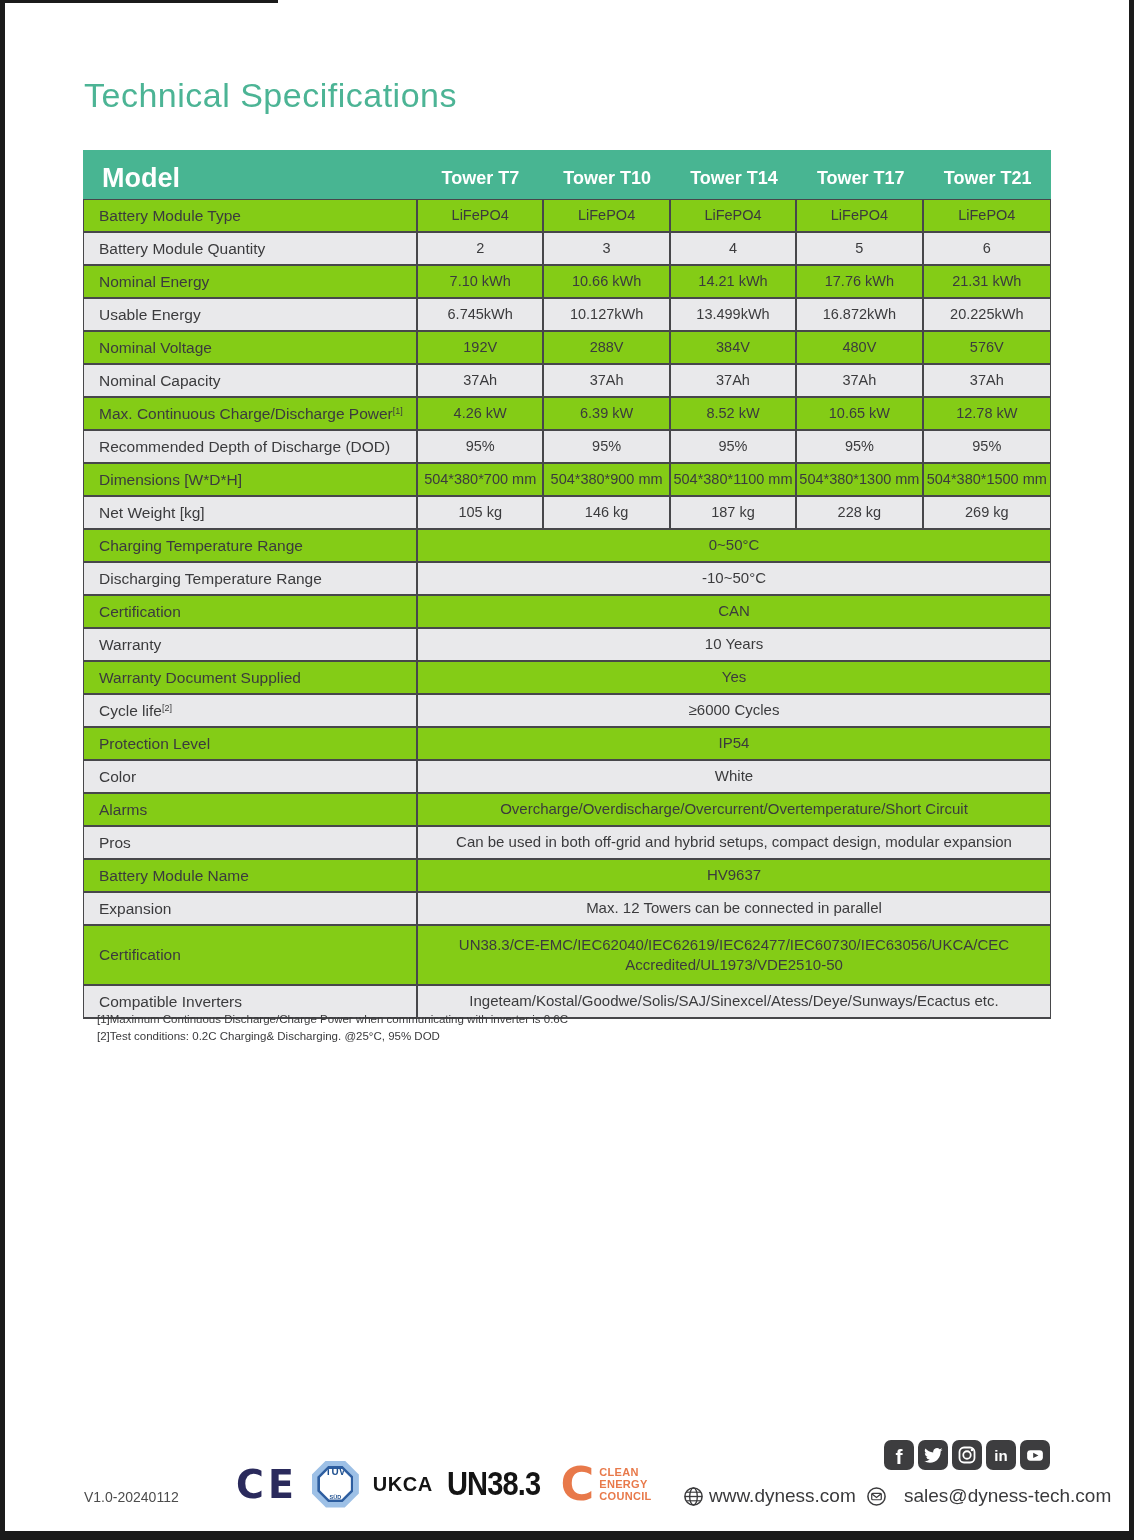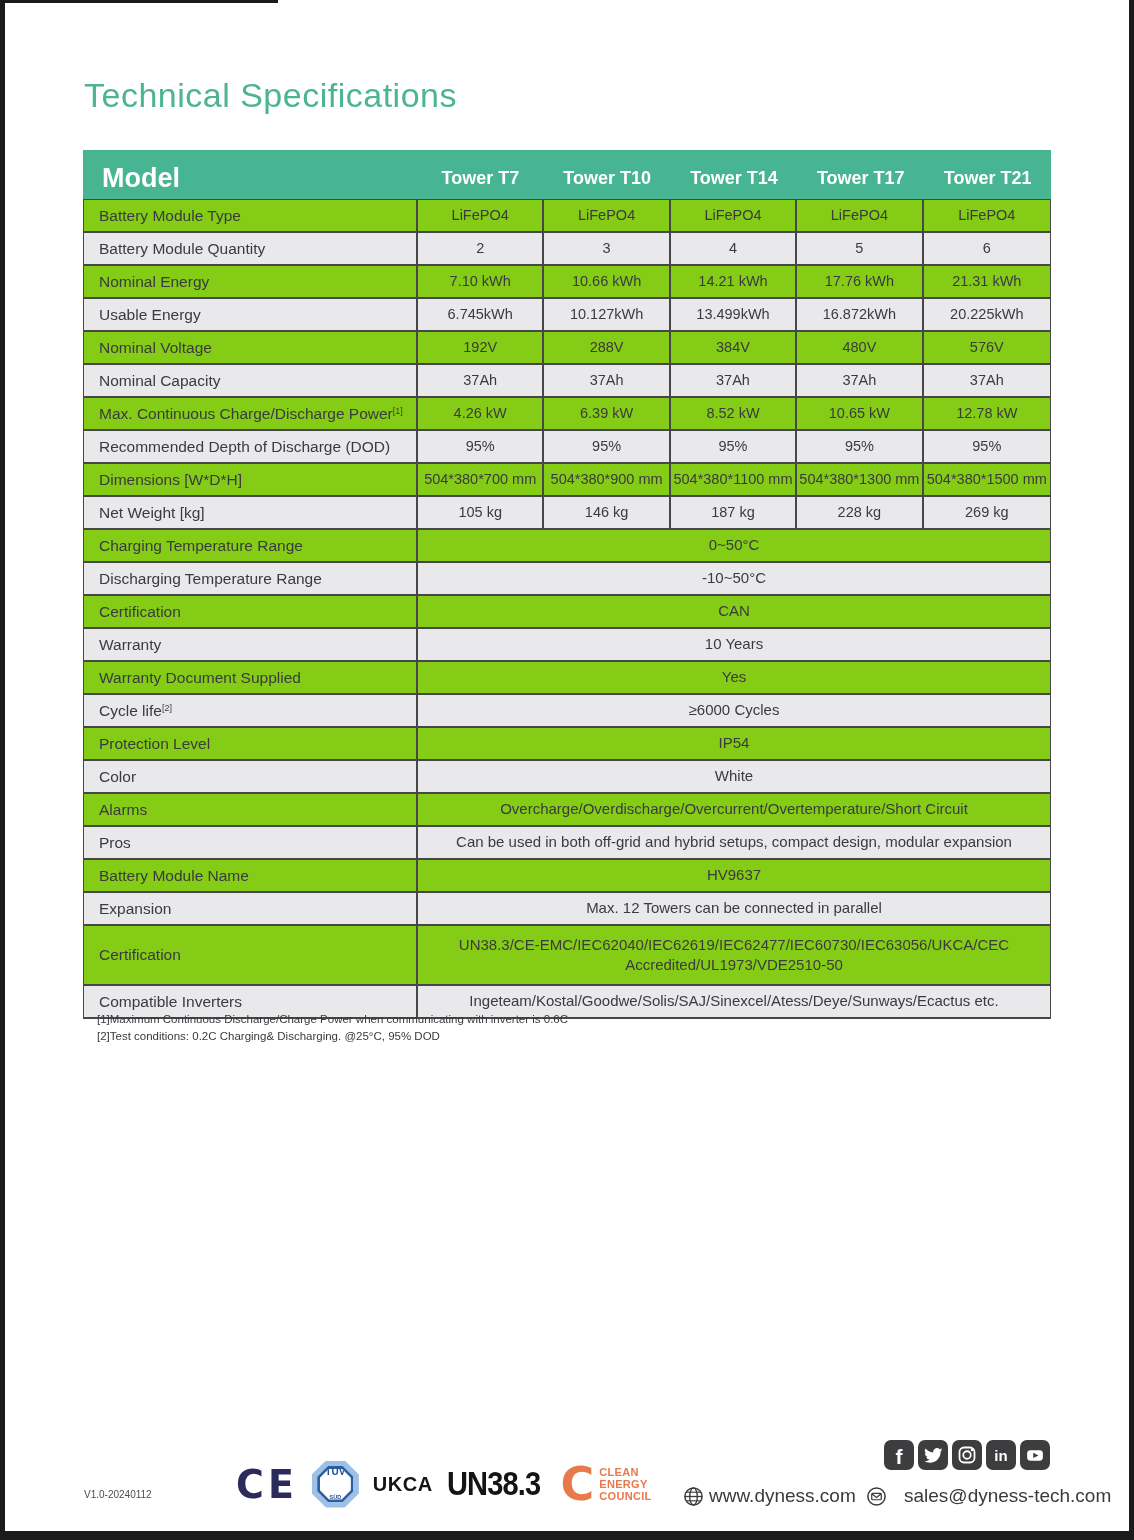--- a/index.html
+++ b/index.html
@@ -59,21 +59,21 @@
     font-size:15px; text-align:center; line-height:1.35; padding:0 10px;
   }
 
   .footnotes {
     position:absolute; left:97px; top:1011px;
     font-size:11.5px; line-height:17px; color:#3a3a3c;
   }
 
   
   .version {
-    position:absolute; left:84px; top:1489px; font-size:10px; color:#4c4c4c;
+    position:absolute; left:84px; top:1489px; font-size:14px; color:#4c4c4c;
   }
   .certs {
     position:absolute; left:236px; top:1458px; height:52px;
     display:flex; align-items:center; gap:14px;
   }
   .ce-mark { font-family:"DejaVu Sans",sans-serif; font-size:38px; font-weight:bold;
     color:#2a2a5c; letter-spacing:4px; transform:scaleY(1.05); }
   .oct { clip-path:polygon(30% 0,70% 0,100% 30%,100% 70%,70% 100%,30% 100%,0 70%,0 30%); }
   .tuv { width:47px; height:47px; background:#9dc0e6;
     display:flex; align-items:center; justify-content:center; }

